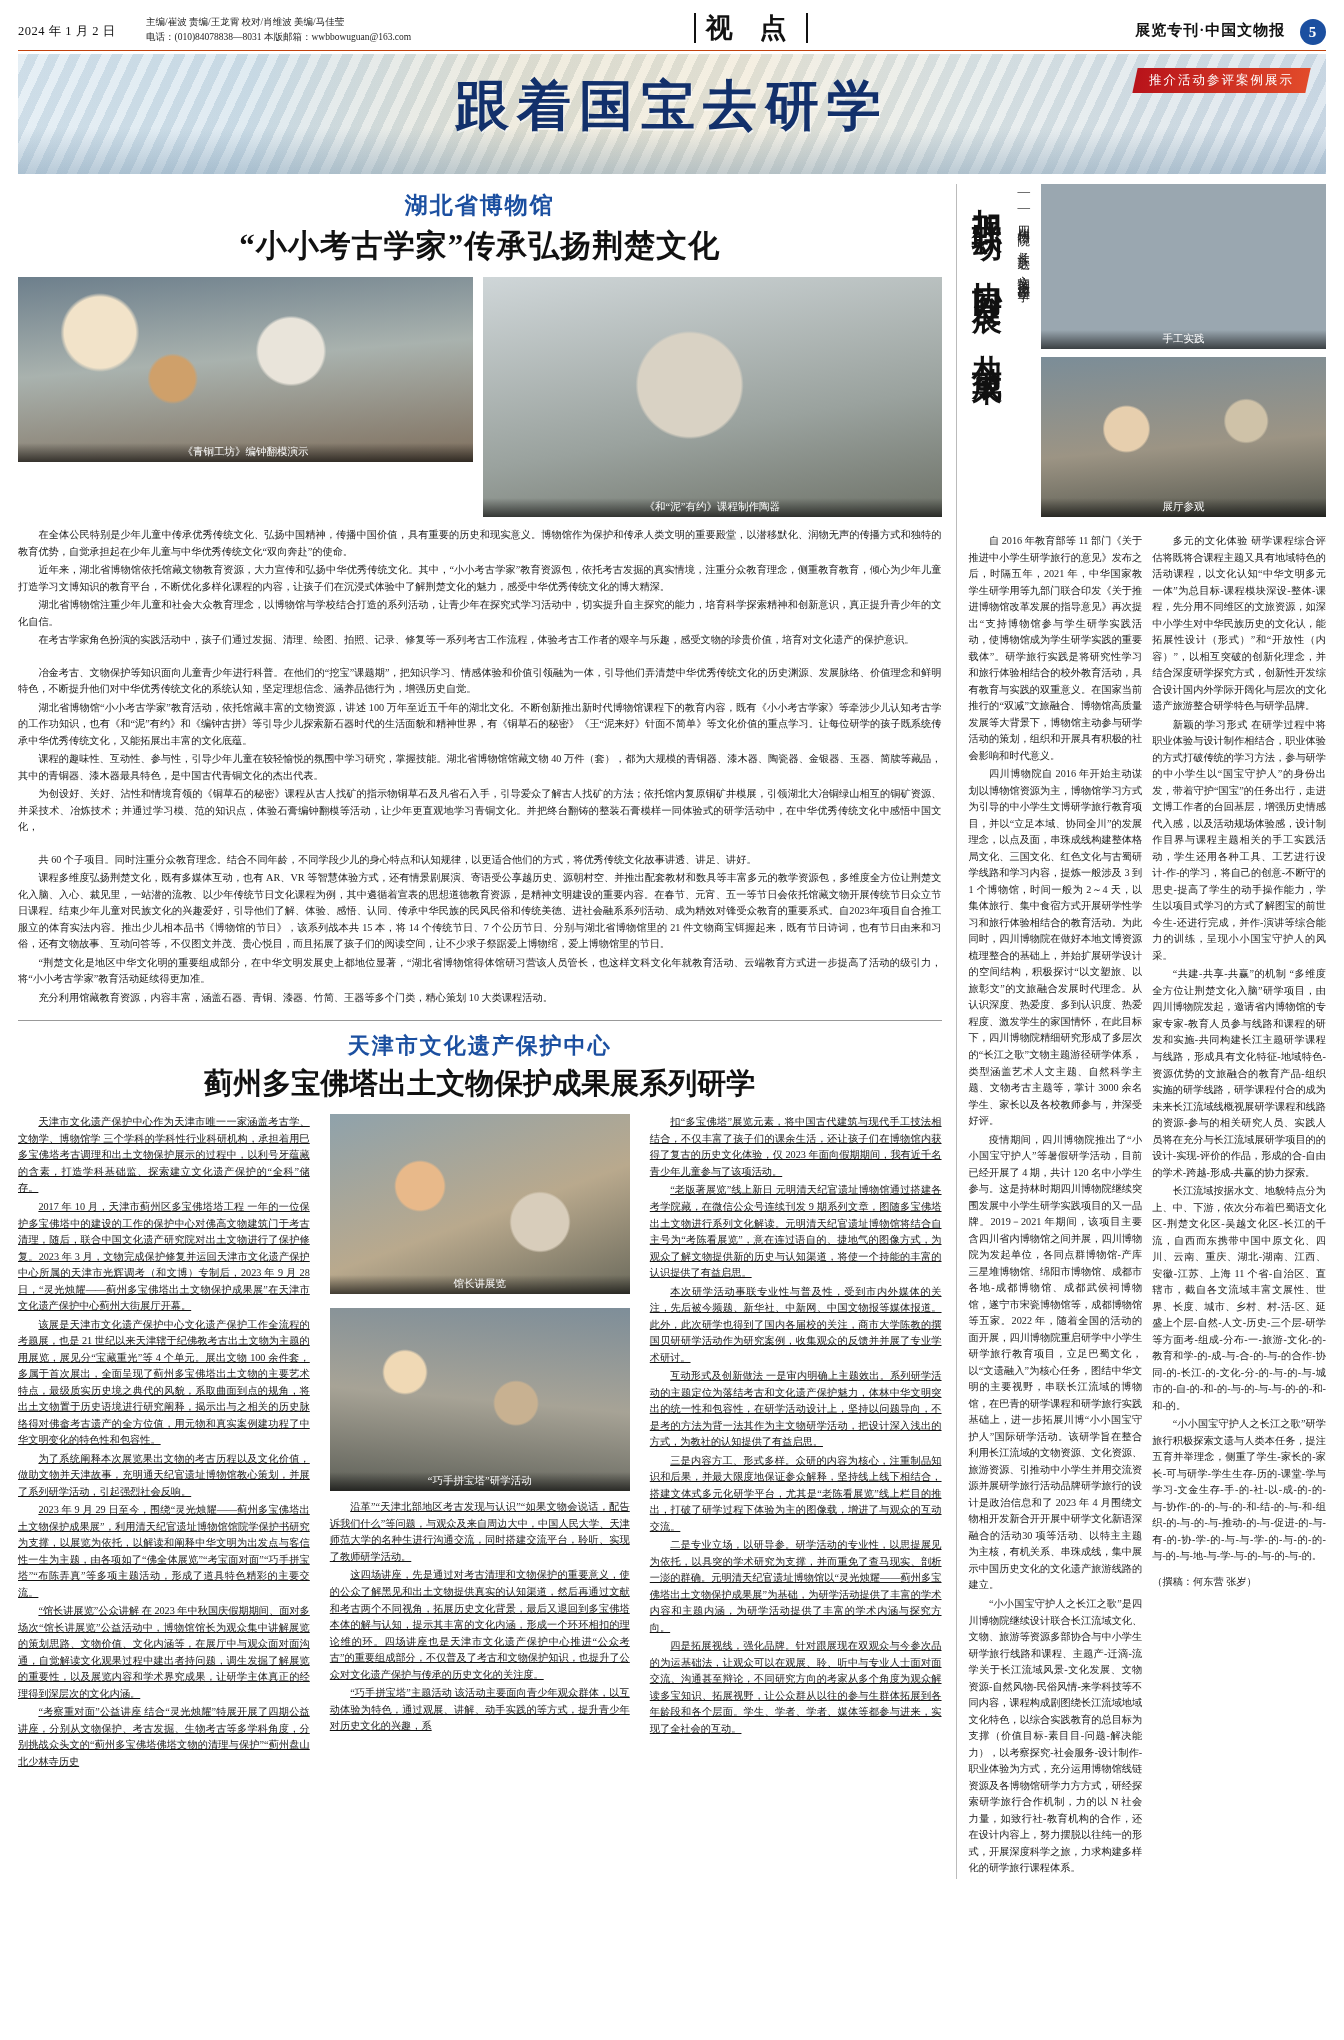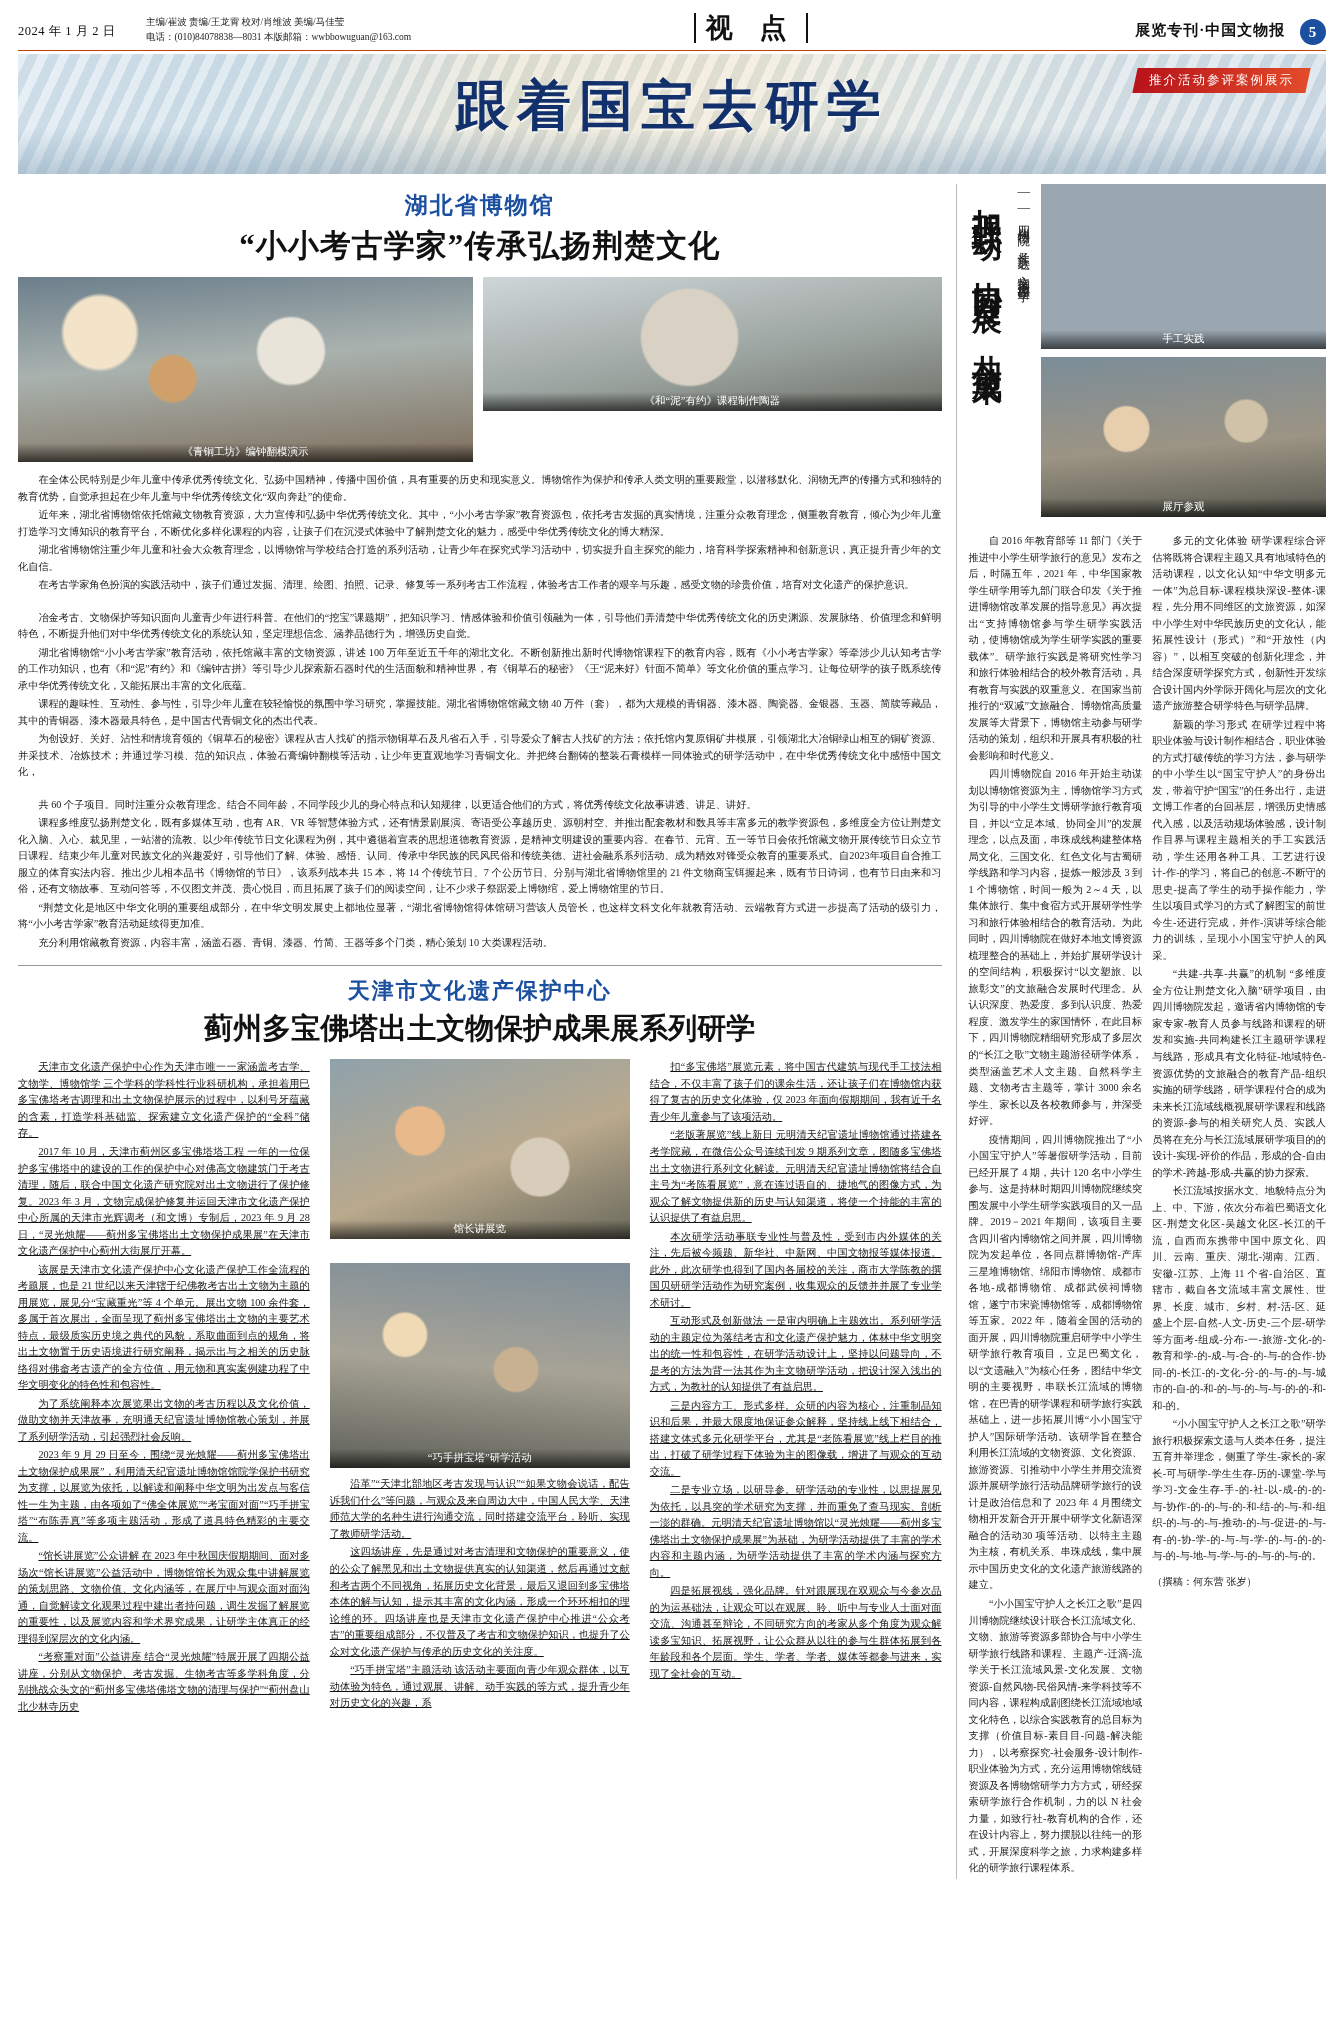--- a/index.html
+++ b/index.html
@@ -133,21 +133,21 @@
 
       <div class="hl">
         <div class="sub">湖北省博物馆</div>
         <div class="main">“小小考古学家”传承弘扬荆楚文化</div>
       </div>
 
       <div class="ph-row">
         <div class="photo tx1" style="width:455px;height:185px;">
           <div class="cap">《青铜工坊》编钟翻模演示</div>
         </div>
-        <div class="photo tx2" style="flex:1;height:134px;">
+        <div class="photo tx2" style="flex:1;height:240px;">
           <div class="cap">《和“泥”有约》课程制作陶器</div>
         </div>
       </div>
 
       <div class="cols3">
         <div class="c txt">
           <p>在全体公民特别是少年儿童中传承优秀传统文化、弘扬中国精神，传播中国价值，具有重要的历史和现实意义。博物馆作为保护和传承人类文明的重要殿堂，以潜移默化、润物无声的传播方式和独特的教育优势，自觉承担起在少年儿童与中华优秀传统文化“双向奔赴”的使命。</p>
           <p>近年来，湖北省博物馆依托馆藏文物教育资源，大力宣传和弘扬中华优秀传统文化。其中，“小小考古学家”教育资源包，依托考古发掘的真实情境，注重分众教育理念，侧重教育教育，倾心为少年儿童打造学习文博知识的教育平台，不断优化多样化课程的内容，让孩子们在沉浸式体验中了解荆楚文化的魅力，感受中华优秀传统文化的博大精深。</p>
           <p>湖北省博物馆注重少年儿童和社会大众教育理念，以博物馆与学校结合打造的系列活动，让青少年在探究式学习活动中，切实提升自主探究的能力，培育科学探索精神和创新意识，真正提升青少年的文化自信。</p>
           <p>在考古学家角色扮演的实践活动中，孩子们通过发掘、清理、绘图、拍照、记录、修复等一系列考古工作流程，体验考古工作者的艰辛与乐趣，感受文物的珍贵价值，培育对文化遗产的保护意识。</p>
@@ -181,21 +181,21 @@
           <p>为了系统阐释本次展览果出文物的考古历程以及文化价值，做助文物并天津故事，充明通天纪官遗址博物馆教心策划，并展了系列研学活动，引起强烈社会反响。</p>
           <p>2023 年 9 月 29 日至今，围绕“灵光烛耀——蓟州多宝佛塔出土文物保护成果展”，利用清天纪官遗址博物馆馆院学保护书研究为支撑，以展览为依托，以解读和阐释中华文明为出发点与客信性一生为主题，由各项如了“佛全体展览”“考宝面对面”“巧手拼宝塔”“布陈弄真”等多项主题活动，形成了道具特色精彩的主要交流。</p>
           <p>“馆长讲展览”公众讲解    在 2023 年中秋国庆假期期间、面对多场次“馆长讲展览”公益活动中，博物馆馆长为观众集中讲解展览的策划思路、文物价值、文化内涵等，在展厅中与观众面对面沟通，自觉解读文化观果过程中建出者持问题，调生发掘了解展览的重要性，以及展览内容和学术界究成果，让研学主体真正的经理得到深层次的文化内涵。</p>
           <p>“考察重对面”公益讲座    结合“灵光烛耀”特展开展了四期公益讲座，分别从文物保护、考古发掘、生物考古等多学科角度，分别挑战众头文的“蓟州多宝佛塔佛塔文物的清理与保护”“蓟州盘山北少林寺历史</p>
         </div>
 
         <div class="midphotos">
           <div class="photo tx3" style="width:300px;height:180px;">
             <div class="cap">馆长讲展览</div>
           </div>
-          <div class="photo tx4" style="width:300px;height:205px;margin-top:24px;">
+          <div class="photo tx4" style="width:300px;height:183px;margin-top:14px;">
             <div class="cap">“巧手拼宝塔”研学活动</div>
           </div>
           <div class="txt" style="margin-top:8px;">
             <p>沿革”“天津北部地区考古发现与认识”“如果文物会说话，配告诉我们什么”等问题，与观众及来自周边大中，中国人民大学、天津师范大学的名种生进行沟通交流，同时搭建交流平台，聆听、实现了教师研学活动。</p>
             <p>这四场讲座，先是通过对考古清理和文物保护的重要意义，使的公众了解黑见和出土文物提供真实的认知渠道，然后再通过文献和考古两个不同视角，拓展历史文化背景，最后又退回到多宝佛塔本体的解与认知，提示其丰富的文化内涵，形成一个环环相扣的理论维的环。四场讲座也是天津市文化遗产保护中心推进“公众考古”的重要组成部分，不仅普及了考古和文物保护知识，也提升了公众对文化遗产保护与传承的历史文化的关注度。</p>
             <p>“巧手拼宝塔”主题活动    该活动主要面向青少年观众群体，以互动体验为特色，通过观展、讲解、动手实践的等方式，提升青少年对历史文化的兴趣，系</p>
           </div>
         </div>
 
         <div class="c txt">

